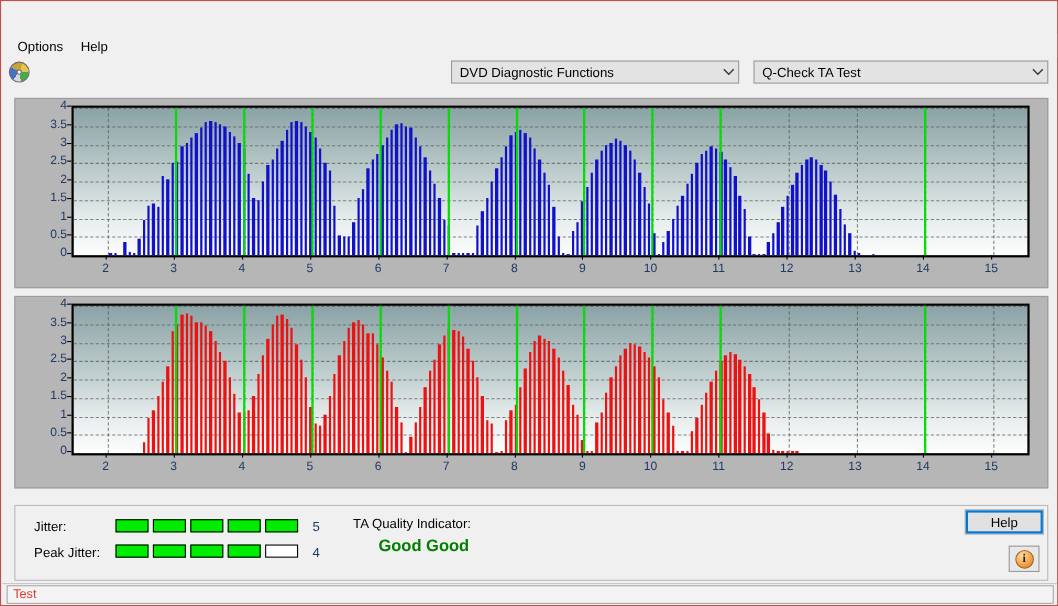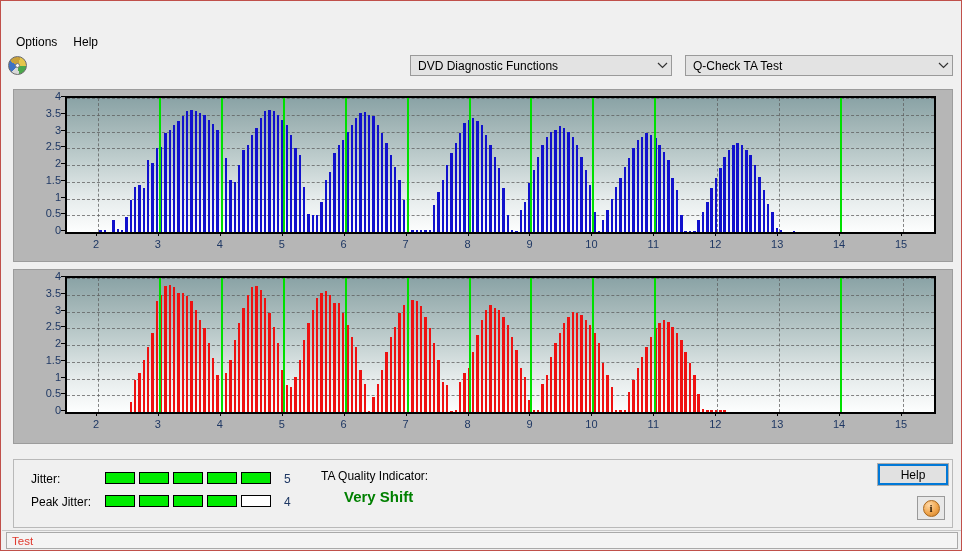--- a/index.html
+++ b/index.html
@@ -832,21 +832,21 @@
     <div class="meter" id="meter-peak" style="left:91px; top:35px;">
         <div class="meter-seg on"></div>
         <div class="meter-seg on"></div>
         <div class="meter-seg on"></div>
         <div class="meter-seg on"></div>
         <div class="meter-seg off"></div>
       </div>
     <div class="meter-value" style="left:270px; top:35px;">4</div>
 
     <div class="ta-title">TA Quality Indicator:</div>
-    <div class="ta-value">Very Shift</div>
+    <div class="ta-value">Good Good</div>
 
     <div id="start-button">Help</div>
     <div id="info-button">
       <span class="info-circle">i</span>
     </div>
   </div>
 
   <div id="statusbar">
     <div id="status-field">
       <span id="status-text">Test</span>

